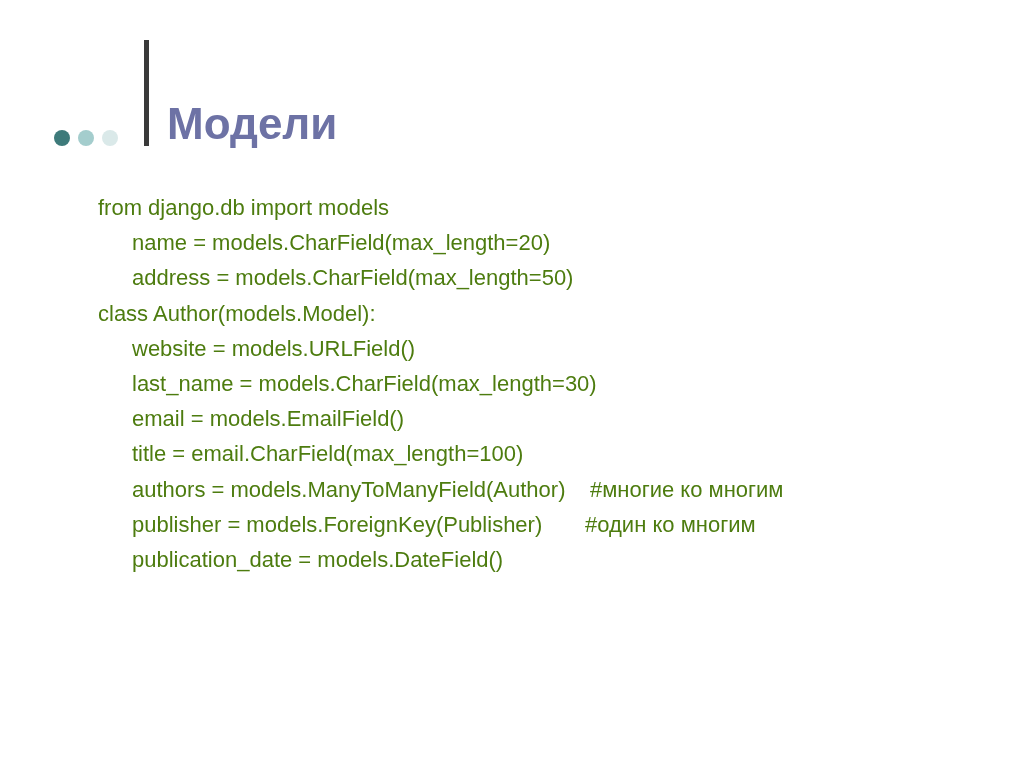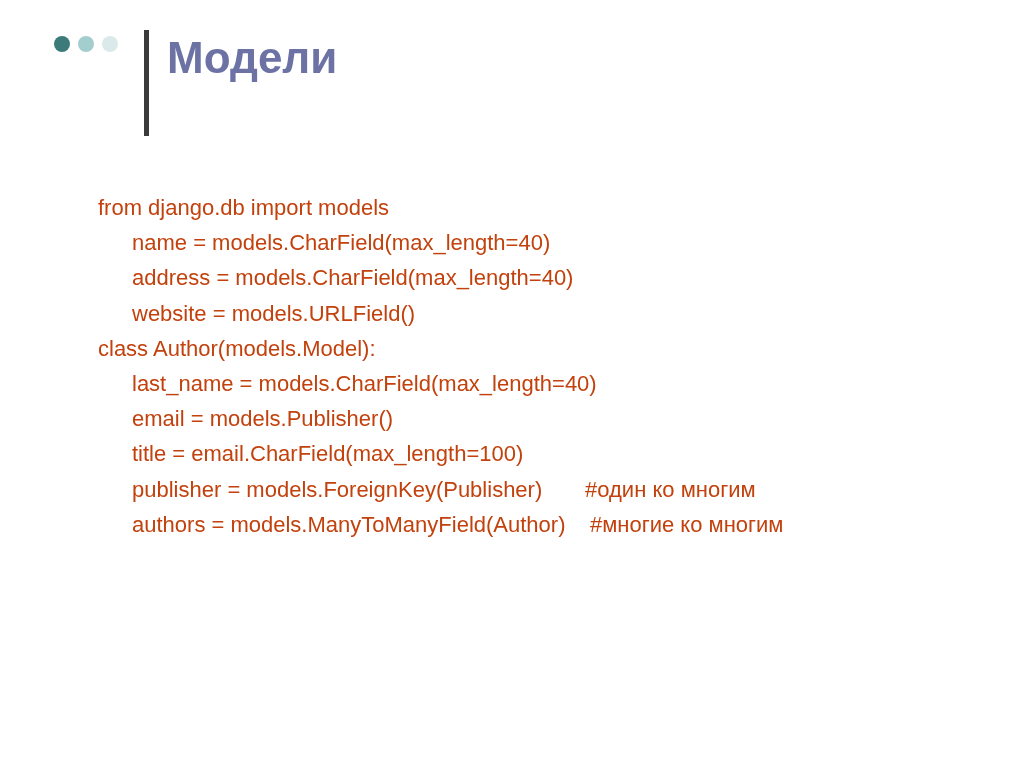--- a/index.html
+++ b/index.html
@@ -10,24 +10,24 @@
     body {
       width: 1024px;
       height: 768px;
       background: #ffffff;
       font-family: Arial, Helvetica, sans-serif;
       position: relative;
       overflow: hidden;
     }
     .header-area {
       position: absolute;
-      top: 36px;
+      top: 46px;
       left: 54px;
       display: flex;
-      align-items: flex-start;
+      align-items: flex-end;
     }
     .dots {
       display: flex;
       align-items: center;
       gap: 8px;
       margin-right: 26px;
     }
     .dot {
       border-radius: 50%;
     }
@@ -58,21 +58,21 @@
       font-size: 44px;
       font-weight: bold;
       line-height: 1;
     }
     .code-block {
       position: absolute;
       top: 190px;
       left: 98px;
       font-family: Arial, Helvetica, sans-serif;
       font-size: 22px;
-      color: #c2410c;
+      color: #4d7c0f;
       line-height: 1.6;
     }
     .code-line {
       white-space: pre;
     }
     .indent {
       padding-left: 34px;
     }
   </style>
 </head>
@@ -83,22 +83,23 @@
     <div class="dot dot-1"></div>
     <div class="dot dot-2"></div>
     <div class="dot dot-3"></div>
   </div>
   <div class="title-rule"></div>
   <div class="title">Модели</div>
 </div>
 
 <div class="code-block">
   <div class="code-line">from django.db import models</div>
-  <div class="code-line indent">name = models.CharField(max_length=40)</div>
-  <div class="code-line indent">address = models.CharField(max_length=40)</div>
+  <div class="code-line indent">name = models.CharField(max_length=20)</div>
+  <div class="code-line indent">address = models.CharField(max_length=50)</div>
+  <div class="code-line">class Author(models.Model):</div>
   <div class="code-line indent">website = models.URLField()</div>
-  <div class="code-line">class Author(models.Model):</div>
-  <div class="code-line indent">last_name = models.CharField(max_length=40)</div>
-  <div class="code-line indent">email = models.Publisher()</div>
+  <div class="code-line indent">last_name = models.CharField(max_length=30)</div>
+  <div class="code-line indent">email = models.EmailField()</div>
   <div class="code-line indent">title = email.CharField(max_length=100)</div>
+  <div class="code-line indent">authors = models.ManyToManyField(Author)    #многие ко многим</div>
   <div class="code-line indent">publisher = models.ForeignKey(Publisher)       #один ко многим</div>
-  <div class="code-line indent">authors = models.ManyToManyField(Author)    #многие ко многим</div>
+  <div class="code-line indent">publication_date = models.DateField()</div>
 </div>
 
 </body></html>

